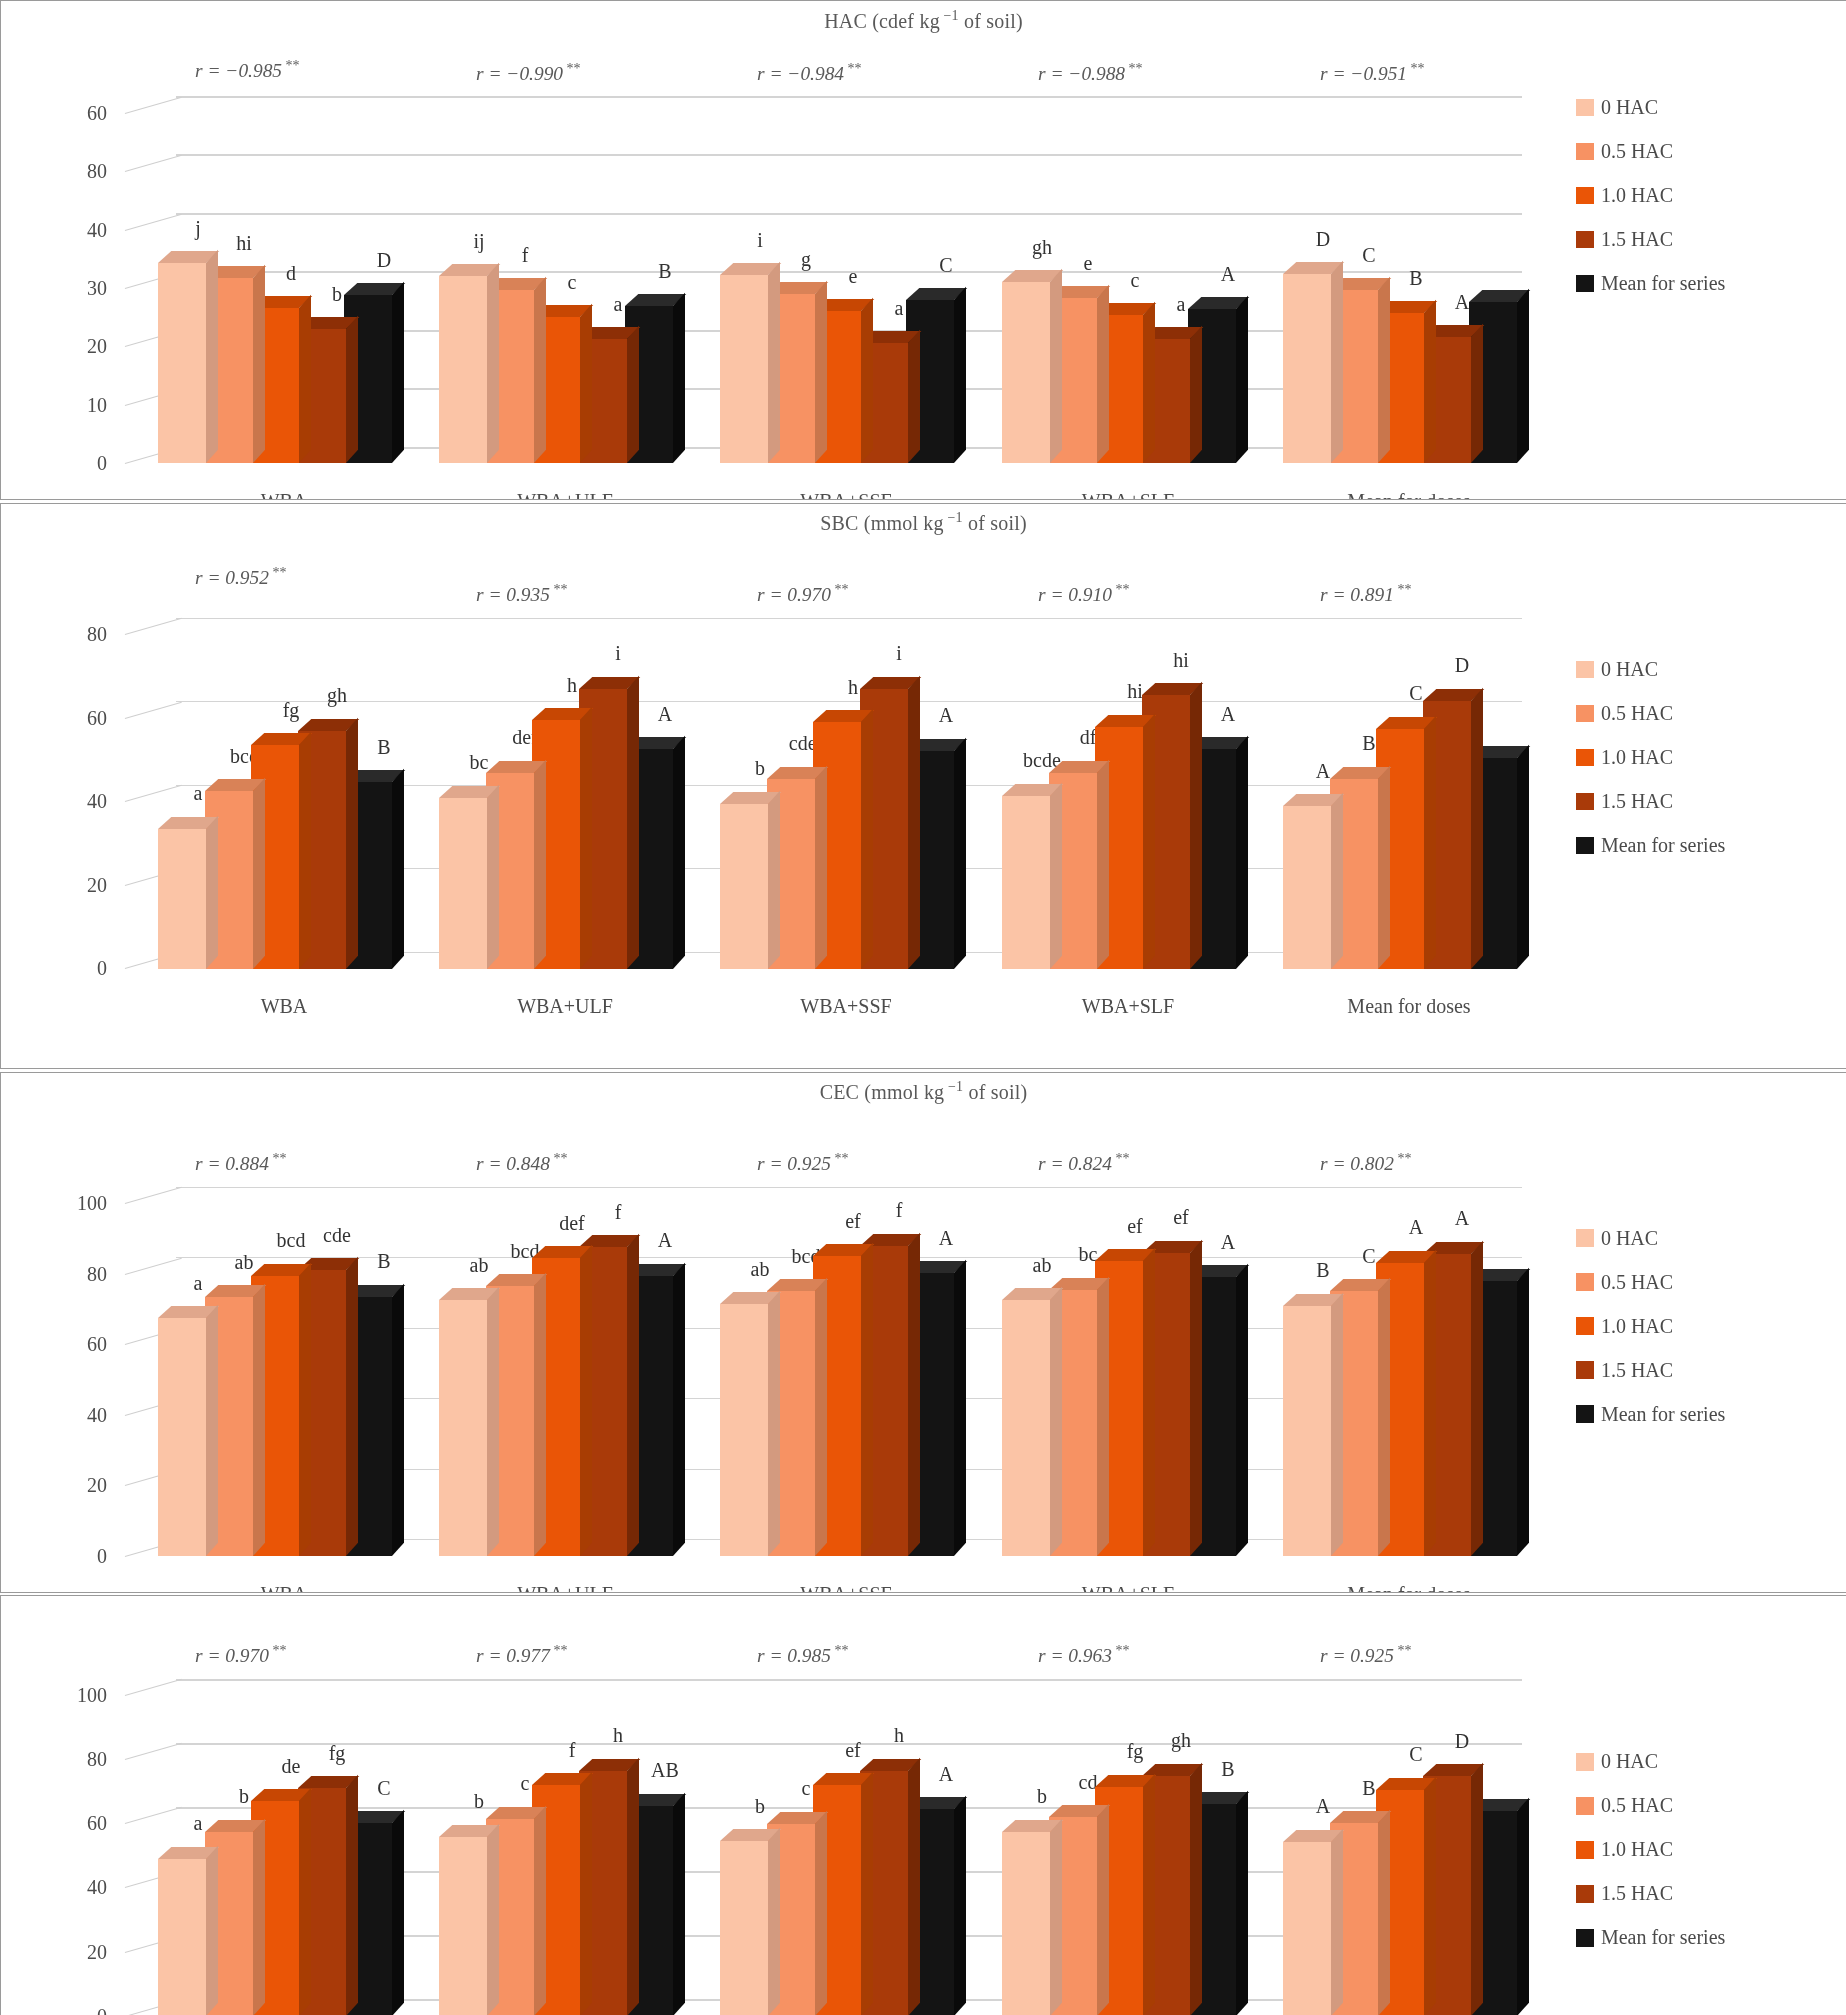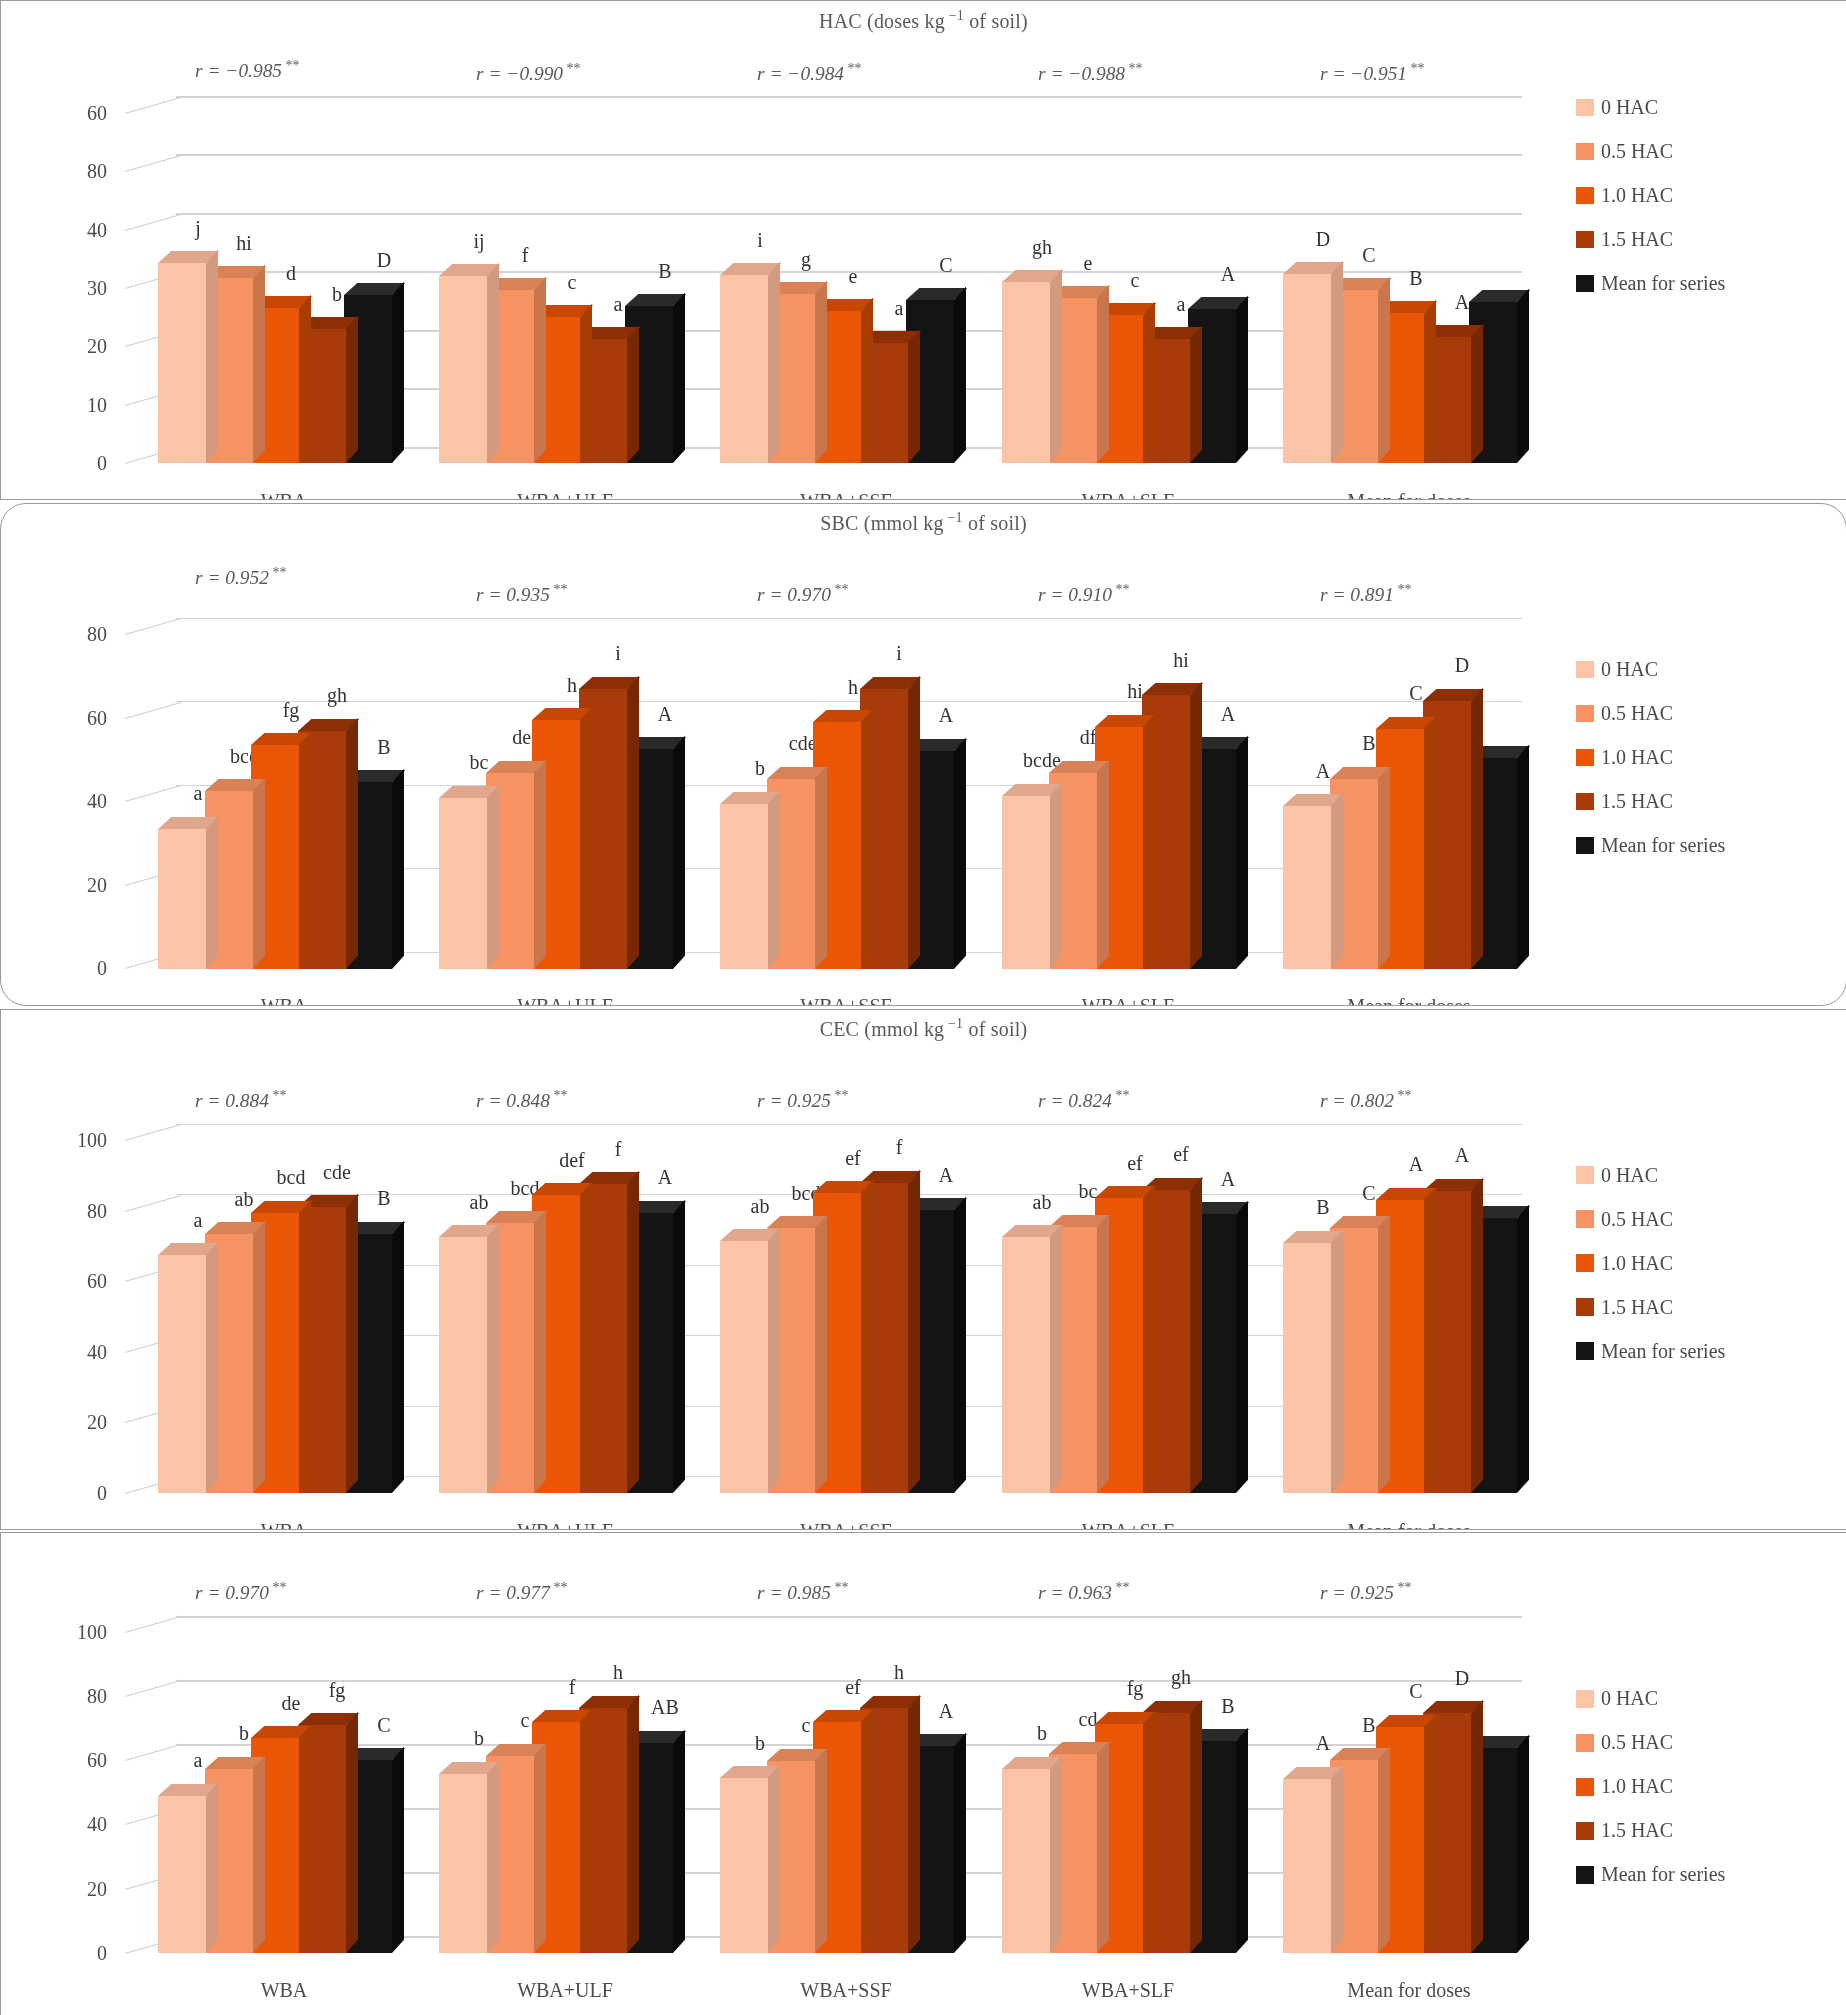--- a/index.html
+++ b/index.html
@@ -117,21 +117,21 @@
     white-space:nowrap;
     text-shadow:0 0 1.8px rgba(0,0,0,.25);
     pointer-events:none;
   }
 </style>
 </head>
 <body>
 
 <div class="figure" id="figure">
     <div class="panel" style="height: 500px;">
-      <div class="panel-title"><span>HAC (doses kg</span><span class="sup"> −1</span><span> of soil)</span></div>
+      <div class="panel-title"><span>HAC (cdef kg</span><span class="sup"> −1</span><span> of soil)</span></div>
       <div class="plot">
         <div class="gridline" style="left: 175px; width: 1346px; top: 415px;"></div>
         <div class="gridskew" style="left: 124px; top: 431px; width: 59px; transform: rotate(-16deg);"></div>
         <div class="ytick" style="top: 431px; left: 23px;">0</div>
         <div class="gridline" style="left: 175px; width: 1346px; top: 356px;"></div>
         <div class="gridskew" style="left: 124px; top: 373px; width: 59px; transform: rotate(-16deg);"></div>
         <div class="ytick" style="top: 373px; left: 23px;">10</div>
         <div class="gridline" style="left: 175px; width: 1346px; top: 298px;"></div>
         <div class="gridskew" style="left: 124px; top: 314px; width: 59px; transform: rotate(-16deg);"></div>
         <div class="ytick" style="top: 314px; left: 23px;">20</div>
@@ -353,21 +353,21 @@
         <div class="legend-item">
           <span class="swatch" style="background: rgb(169, 58, 9);"></span>
           <span class="legend-label">1.5 HAC</span>
         </div>
         <div class="legend-item">
           <span class="swatch" style="background: rgb(20, 20, 20);"></span>
           <span class="legend-label">Mean for series</span>
         </div>
       </div>
     </div>
-    <div class="panel" style="height: 503px; border-radius: 26px;">
+    <div class="panel" style="height: 566px;">
       <div class="panel-title"><span>SBC (mmol kg</span><span class="sup"> −1</span><span> of soil)</span></div>
       <div class="plot">
         <div class="gridline" style="left: 175px; width: 1346px; top: 417px;"></div>
         <div class="gridskew" style="left: 124px; top: 433px; width: 59px; transform: rotate(-16deg);"></div>
         <div class="ytick" style="top: 433px; left: 23px;">0</div>
         <div class="gridline" style="left: 175px; width: 1346px; top: 333px;"></div>
         <div class="gridskew" style="left: 124px; top: 350px; width: 59px; transform: rotate(-16deg);"></div>
         <div class="ytick" style="top: 350px; left: 23px;">20</div>
         <div class="gridline" style="left: 175px; width: 1346px; top: 250px;"></div>
         <div class="gridskew" style="left: 124px; top: 266px; width: 59px; transform: rotate(-16deg);"></div>

